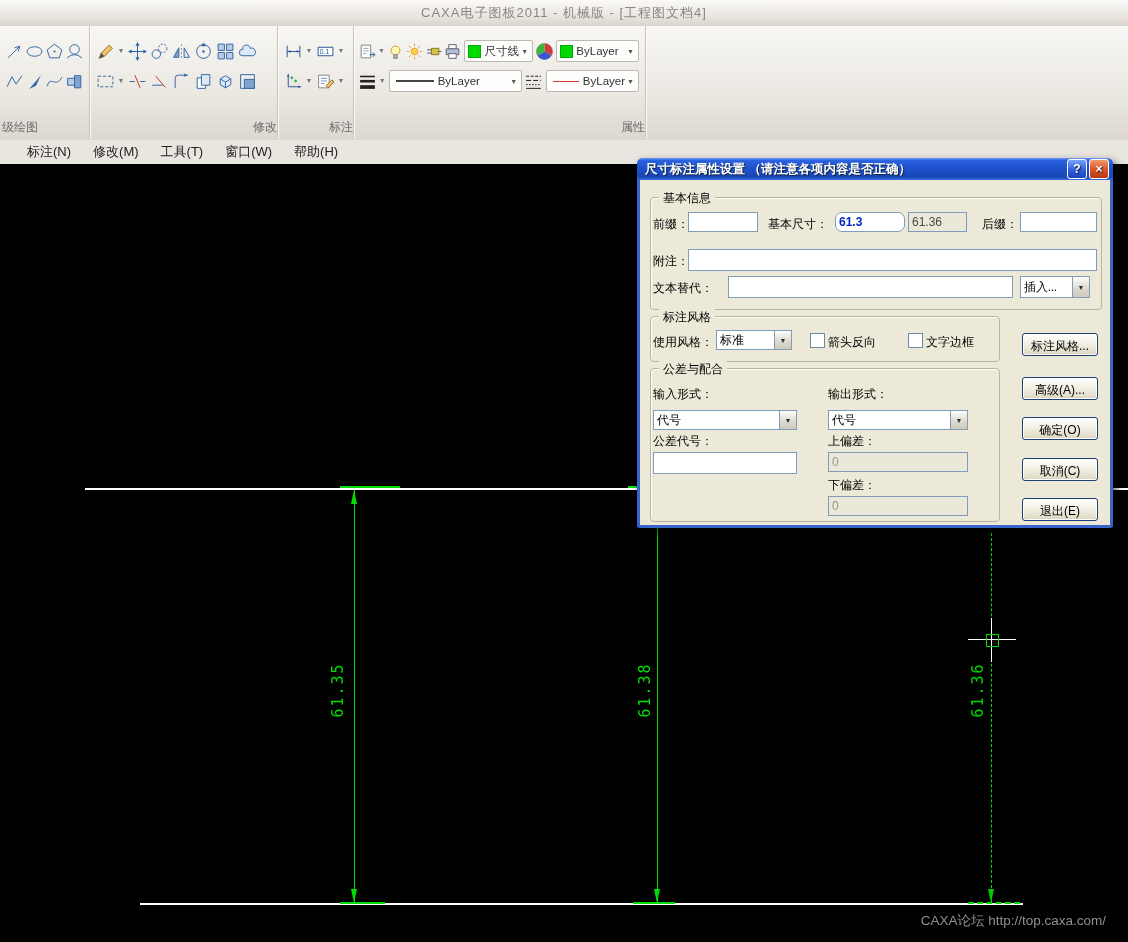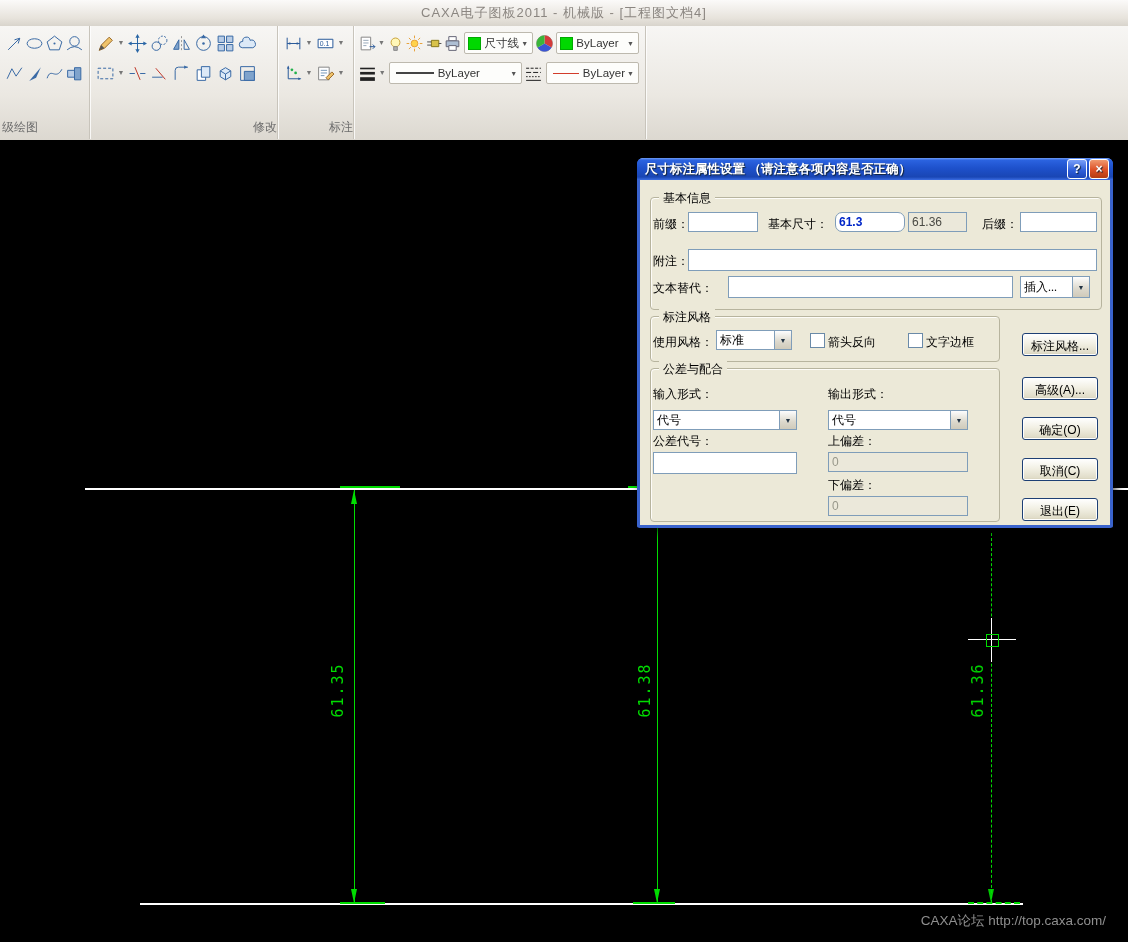--- a/index.html
+++ b/index.html
@@ -12,21 +12,21 @@
     border-bottom:1px solid #c2beb6;text-align:center;line-height:25px;
     color:#8b8681;font-size:13px;letter-spacing:1px;}
   
   .ribbon{position:absolute;top:26px;left:0;right:0;height:114px;
     background:linear-gradient(#f7f6f4,#ebe8e2 60%,#dcd8d0);display:flex;}
   .panel{position:relative;height:113px;border-right:1px solid #c8c4bb;
     box-shadow:1px 0 0 rgba(255,255,255,.8);padding:6px 4px 0 4px;box-sizing:border-box;}
   .panel-label{position:absolute;bottom:3px;left:0;right:0;text-align:right;
     font-size:12px;color:#6c6c6c;}
   .p1 .panel-label{text-align:left;padding-left:2px;}
-  .icon-row{display:flex;align-items:flex-start;height:30px;}
+  .icon-row{display:flex;align-items:flex-end;height:30px;}
   .tb{width:22px;height:22px;display:flex;align-items:center;justify-content:center;
     border-radius:2px;}
   .ic{width:19px;height:19px;display:block;}
   .ic *{vector-effect:non-scaling-stroke;}
   .dd{width:10px;font-size:7px;color:#777;text-align:center;cursor:default;line-height:22px;}
   .rcombo{display:flex;align-items:center;border:1px solid #bdb9ae;background:#fdfdfb;
     height:20px;font-size:11.5px;color:#333;padding:0 2px;margin:0 2px;border-radius:2px;}
   .rcombo .sw{width:11px;height:11px;background:#00d800;border:1px solid #0a0;margin:0 3px 0 1px;}
   .rcombo .lnB{width:38px;height:0;border-top:2px solid #444;margin:0 4px;}
   .rcombo .lnR{width:26px;height:0;border-top:1px solid #d23c2a;margin:0 4px;}
@@ -364,23 +364,31 @@
               <path d="M2 12 H16" stroke="#222" stroke-dasharray="1.5 1.5"></path>
               <path d="M2 15.5 H16" stroke="#222"></path>
             </svg>
           </span>
         <span class="rcombo" style="width:88px">
           <span class="lnR"></span>
           <span>ByLayer</span>
           <span class="cdd">▼</span>
         </span>
       </div>
+      <div class="panel-label">属性</div>
     </div>
   </div>
 
+  <div class="menubar">
+    <span class="menu-item">标注(N)</span>
+    <span class="menu-item">修改(M)</span>
+    <span class="menu-item">工具(T)</span>
+    <span class="menu-item">窗口(W)</span>
+    <span class="menu-item">帮助(H)</span>
+  </div>
 
   <div class="canvas">
 
     <div class="wline" style="left:85px;top:324px;width:1043px"></div>
     <div class="wline" style="left:140px;top:739px;width:883px"></div>
 
     <div class="gtick" style="left:340px;top:322px;width:60px"></div>
     <div class="gtick" style="left:340px;top:738px;width:45px"></div>
     <div class="dimline" style="left:354px;top:326px;height:413px"></div>
     <div class="arrow up" style="left:351px;top:326px"></div>

